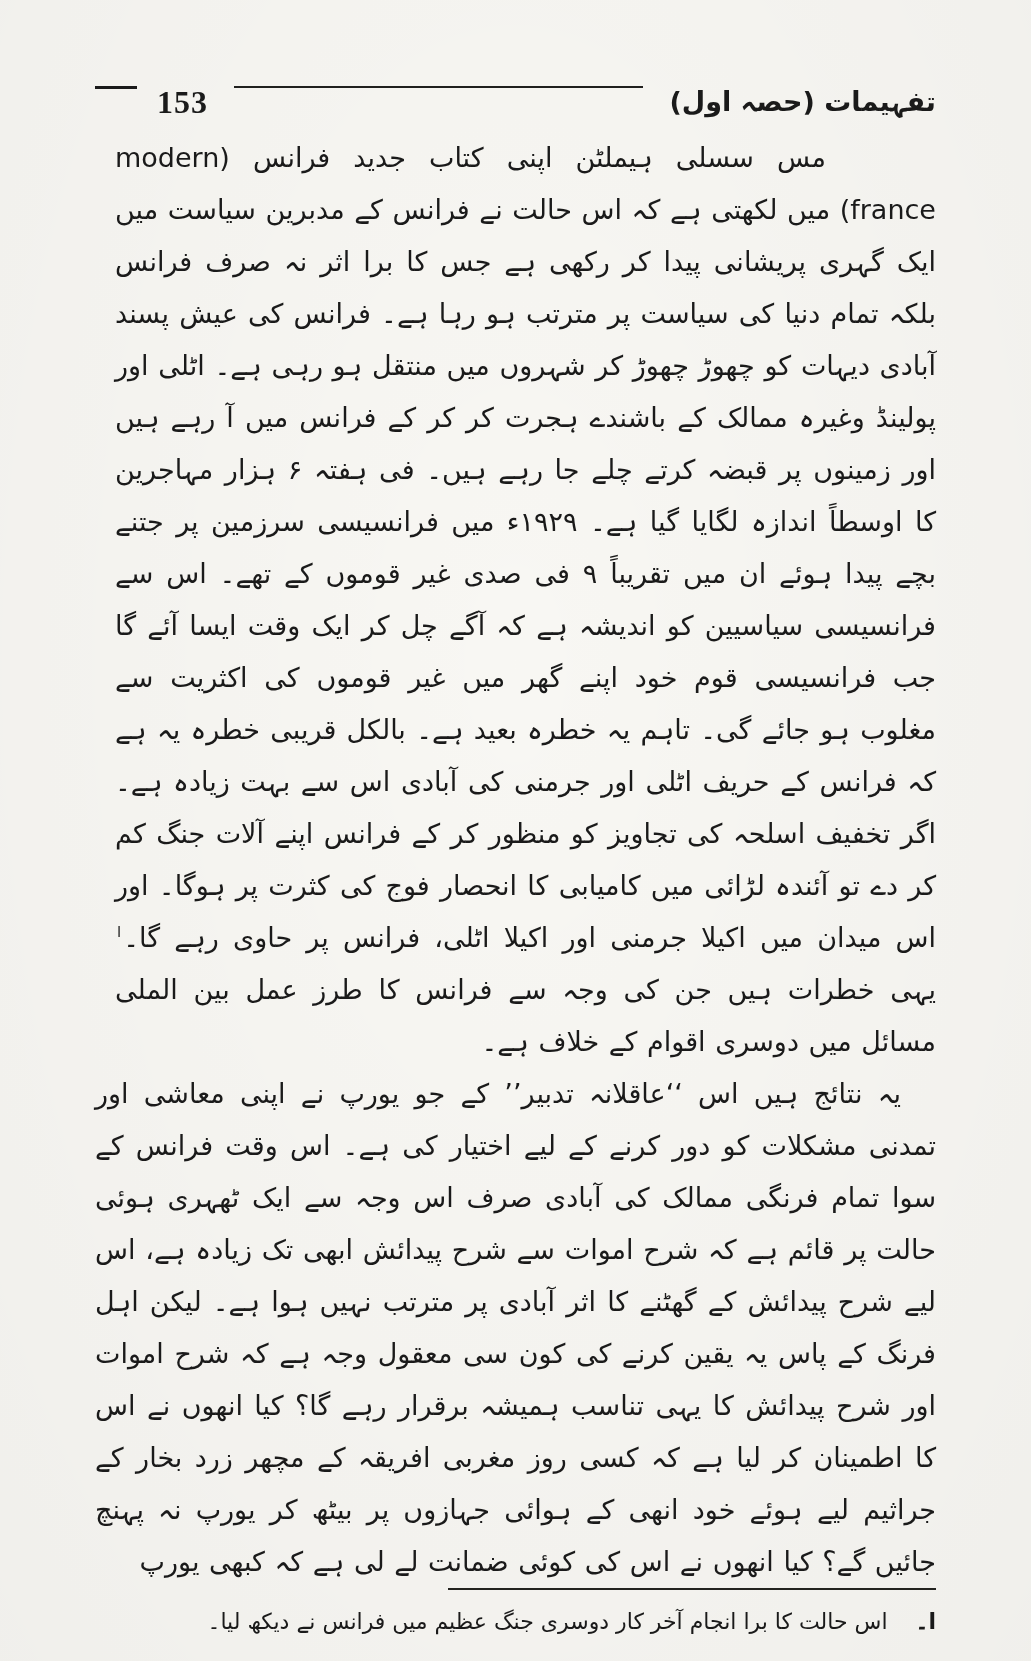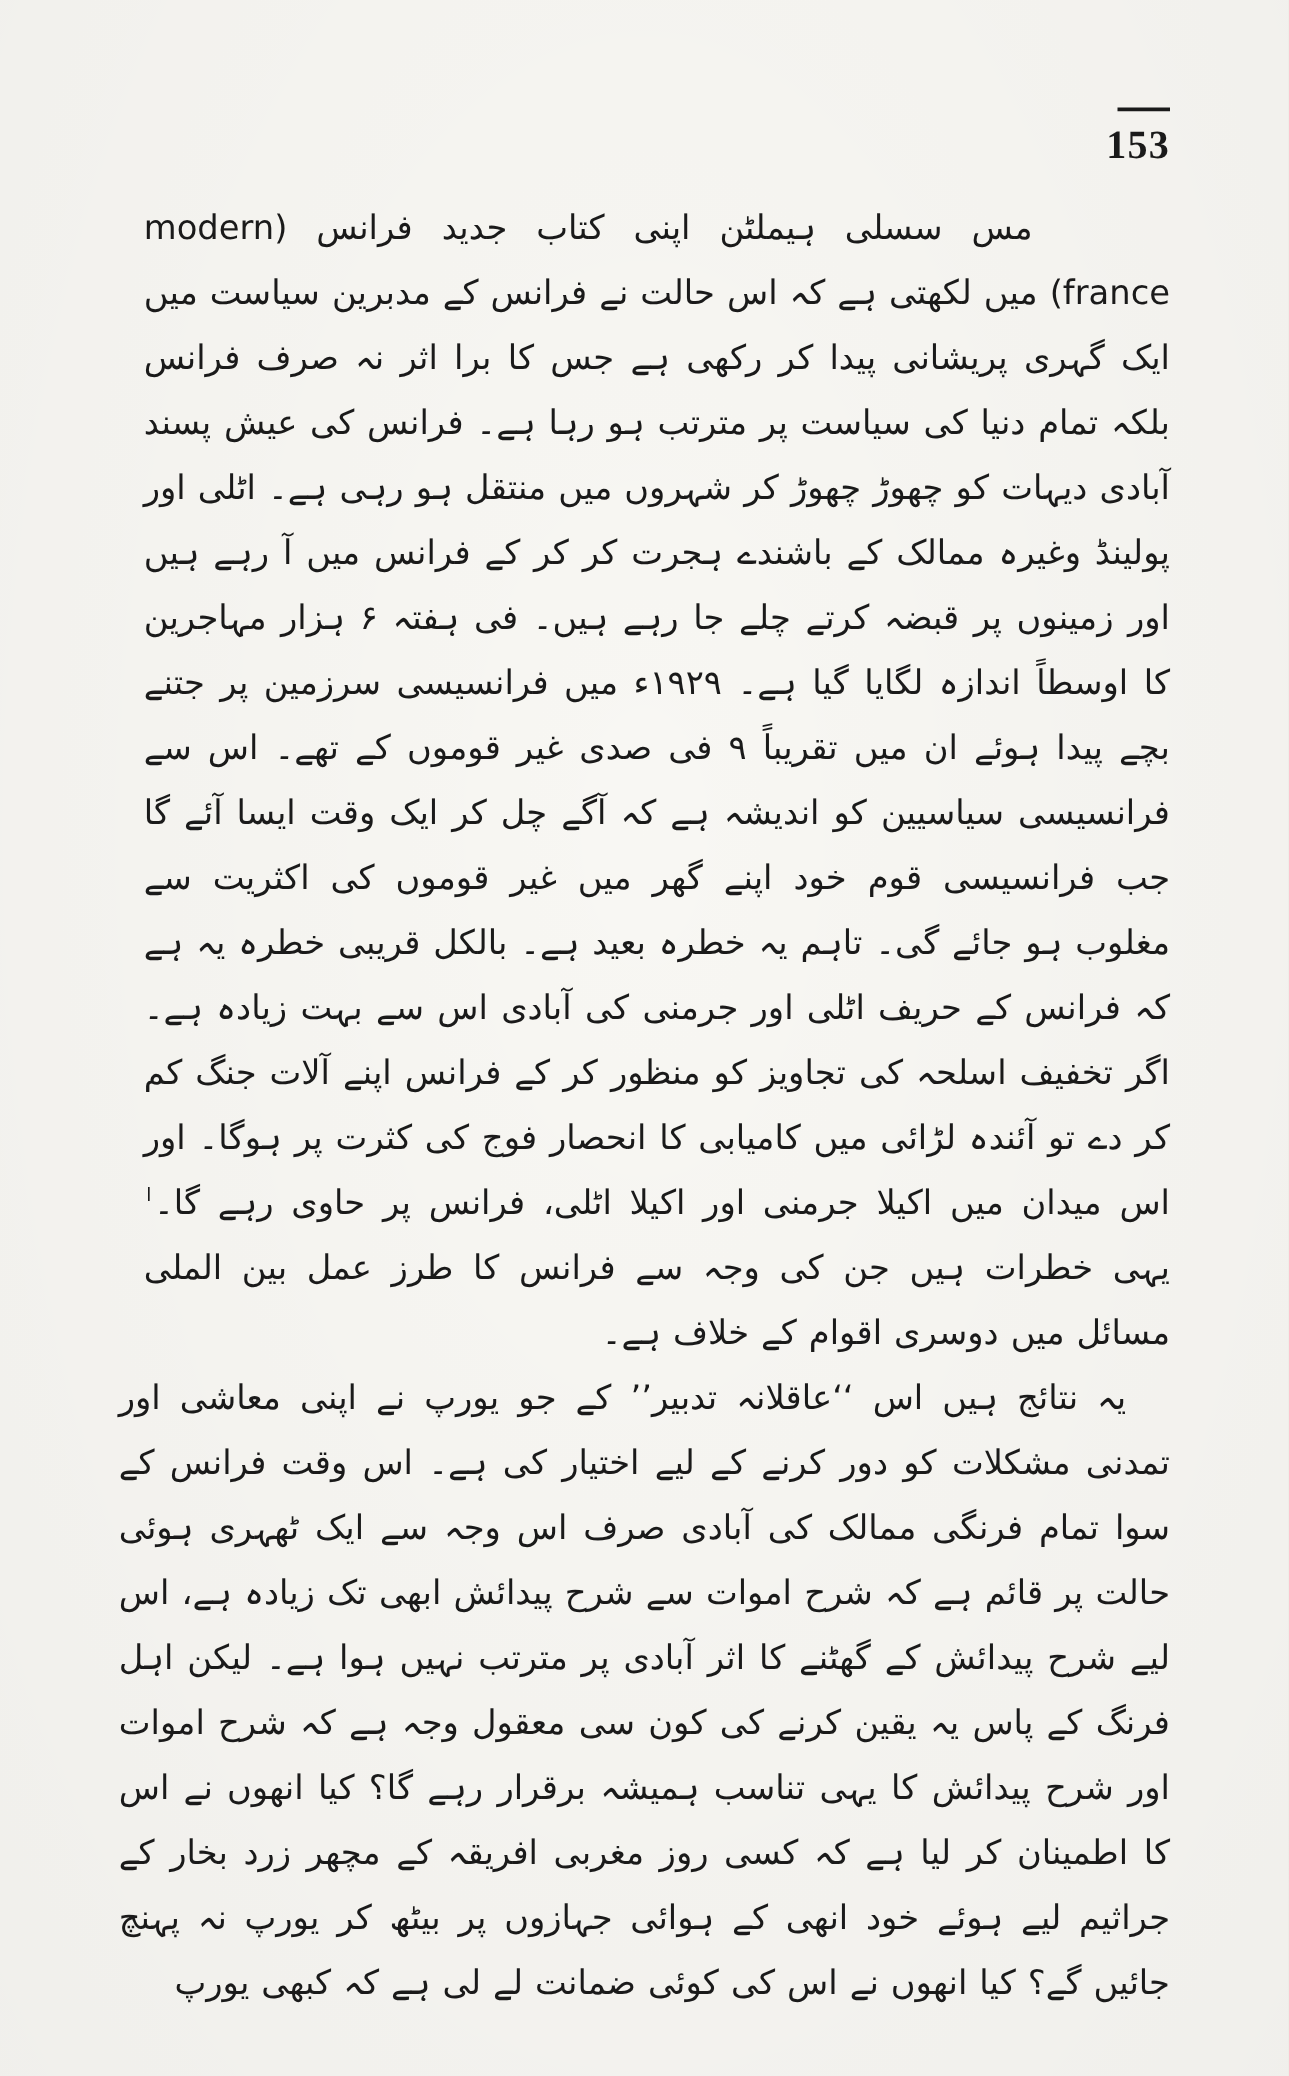--- a/index.html
+++ b/index.html
@@ -22,24 +22,23 @@
       var(--paper);
     padding: 86px 95px 52px 95px;
     display: flex;
     flex-direction: column;
     overflow: hidden;
   }
   
   .page-header {
     display: flex;
     direction: ltr;
-    align-items: flex-end;
-    gap: 10px;
+    align-items: flex-start;
+    gap: 20px;
     margin-bottom: 14px;
-    flex-direction: column;
   }
   .pre-dash {
     width: 42px;
     border-top: 3px solid var(--ink);
     flex: 0 0 auto;
   }
   .page-number {
     font-family: "Liberation Serif", serif;
     font-size: 32px;
     font-weight: 600;
@@ -100,22 +99,29 @@
 </style>
 </head>
 <body>
 
 <div class="page">
 
   <header class="page-header">
     <span class="pre-dash"></span>
     <span class="page-number">153</span>
     <span class="header-rule"></span>
+    <span class="header-title">تفہیمات (حصہ اول)</span>
   </header>
 
   <main class="page-body">
     <p class="para p1"><span>مس سسلی ہیملٹن اپنی کتاب جدید فرانس (modern france) میں لکھتی ہے کہ اس حالت نے فرانس کے مدبرین سیاست میں ایک گہری پریشانی پیدا کر رکھی ہے جس کا برا اثر نہ صرف فرانس بلکہ تمام دنیا کی سیاست پر مترتب ہو رہا ہے۔ فرانس کی عیش پسند آبادی دیہات کو چھوڑ چھوڑ کر شہروں میں منتقل ہو رہی ہے۔ اٹلی اور پولینڈ وغیرہ ممالک کے باشندے ہجرت کر کر کے فرانس میں آ رہے ہیں اور زمینوں پر قبضہ کرتے چلے جا رہے ہیں۔ فی ہفتہ ۶ ہزار مہاجرین کا اوسطاً اندازہ لگایا گیا ہے۔ ۱۹۲۹ء میں فرانسیسی سرزمین پر جتنے بچے پیدا ہوئے ان میں تقریباً ۹ فی صدی غیر قوموں کے تھے۔ اس سے فرانسیسی سیاسیین کو اندیشہ ہے کہ آگے چل کر ایک وقت ایسا آئے گا جب فرانسیسی قوم خود اپنے گھر میں غیر قوموں کی اکثریت سے مغلوب ہو جائے گی۔ تاہم یہ خطرہ بعید ہے۔ بالکل قریبی خطرہ یہ ہے کہ فرانس کے حریف اٹلی اور جرمنی کی آبادی اس سے بہت زیادہ ہے۔ اگر تخفیف اسلحہ کی تجاویز کو منظور کر کے فرانس اپنے آلات جنگ کم کر دے تو آئندہ لڑائی میں کامیابی کا انحصار فوج کی کثرت پر ہوگا۔ اور اس میدان میں اکیلا جرمنی اور اکیلا اٹلی، فرانس پر حاوی رہے گا۔</span><sup class="fn-ref">ا</sup>
       <span>یہی خطرات ہیں جن کی وجہ سے فرانس کا طرز عمل بین الملی مسائل میں دوسری اقوام کے خلاف ہے۔</span></p>
     <p class="para p2">یہ نتائج ہیں اس ‘‘عاقلانہ تدبیر’’ کے جو یورپ نے اپنی معاشی اور تمدنی مشکلات کو دور کرنے کے لیے اختیار کی ہے۔ اس وقت فرانس کے سوا تمام فرنگی ممالک کی آبادی صرف اس وجہ سے ایک ٹھہری ہوئی حالت پر قائم ہے کہ شرح اموات سے شرح پیدائش ابھی تک زیادہ ہے، اس لیے شرح پیدائش کے گھٹنے کا اثر آبادی پر مترتب نہیں ہوا ہے۔ لیکن اہل فرنگ کے پاس یہ یقین کرنے کی کون سی معقول وجہ ہے کہ شرح اموات اور شرح پیدائش کا یہی تناسب ہمیشہ برقرار رہے گا؟ کیا انھوں نے اس کا اطمینان کر لیا ہے کہ کسی روز مغربی افریقہ کے مچھر زرد بخار کے جراثیم لیے ہوئے خود انھی کے ہوائی جہازوں پر بیٹھ کر یورپ نہ پہنچ جائیں گے؟ کیا انھوں نے اس کی کوئی ضمانت لے لی ہے کہ کبھی یورپ</p>
   </main>
 
+  <footer class="page-footnote">
+    <div class="footnote-rule"></div>
+    <p class="footnote-line">
+      <span class="fn-marker">ا۔</span><span>اس حالت کا برا انجام آخر کار دوسری جنگ عظیم میں فرانس نے دیکھ لیا۔</span>
+    </p>
+  </footer>
 
 </div>
 
 </body></html>

